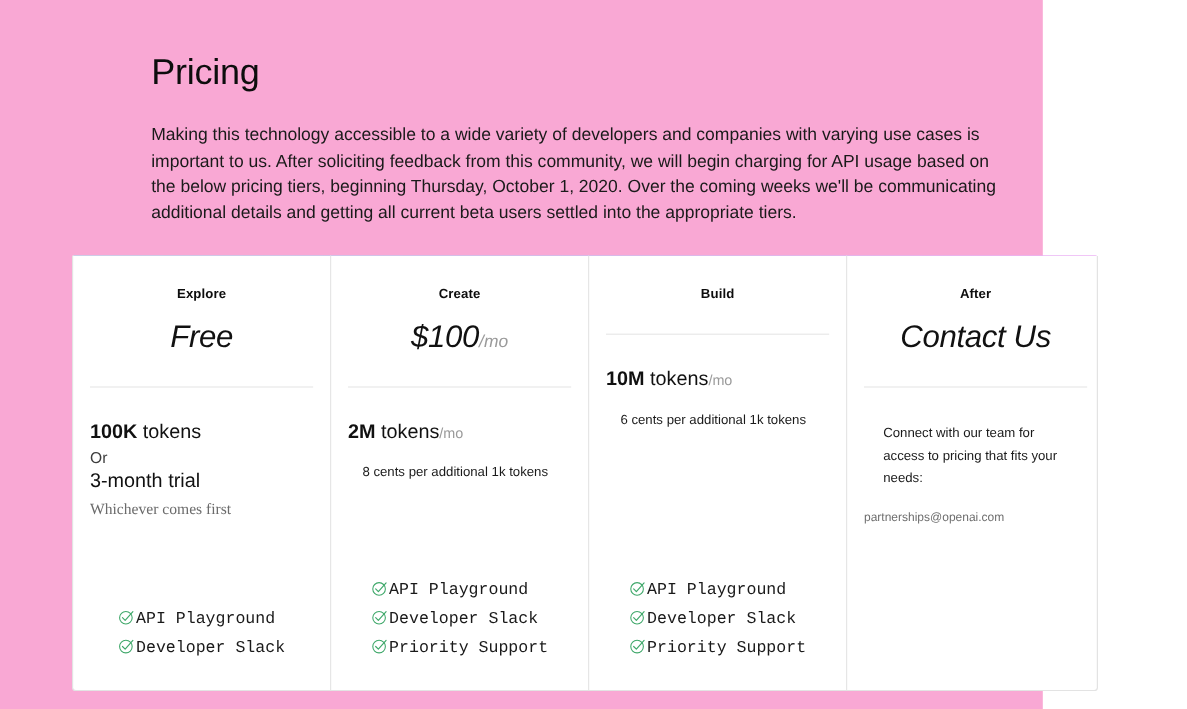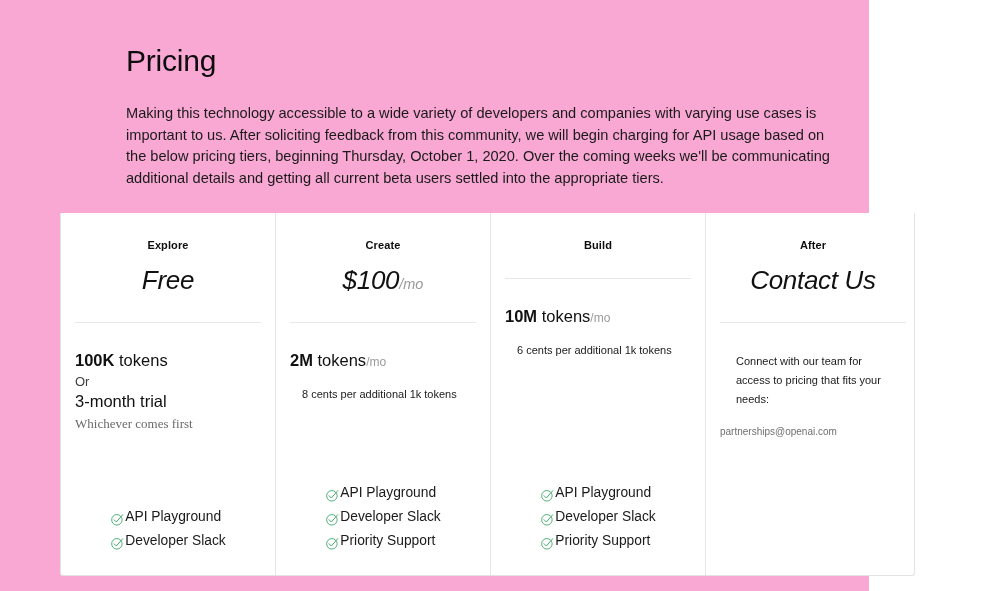--- a/index.html
+++ b/index.html
@@ -178,26 +178,27 @@
   .features {
     margin-top: auto;
     margin-bottom: 24px;
     display: flex;
     flex-direction: column;
     gap: 4px;
     align-self: center;
   }
   .feature-row {
     display: flex;
-    align-items: flex-end;
+    align-items: flex-start;
     gap: 0;
     font-size: 13.8px;
     color: #1a1a1a;
     line-height: 1.45;
     white-space: nowrap;
+    font-family: Liberation Mono, monospace;
   }
   .check-icon {
     width: 15px;
     height: 15px;
     flex: 0 0 15px;
     display: block;
   }
   .features-spacer { margin-top: auto; }
 </style>
 </head>

